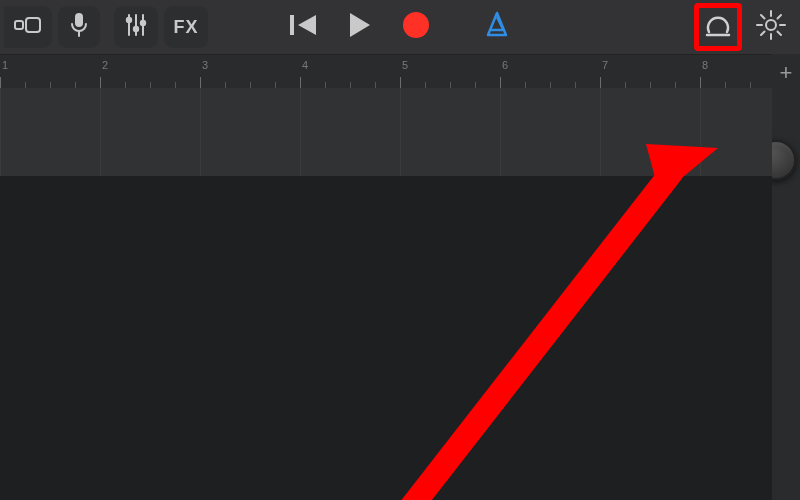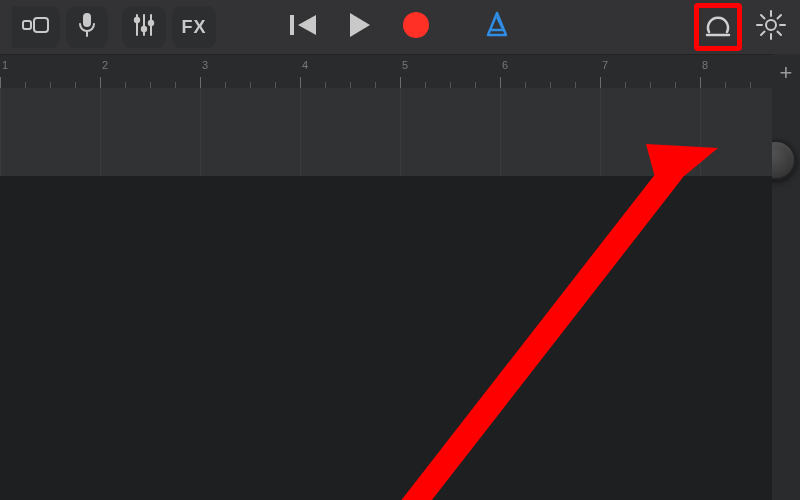--- a/index.html
+++ b/index.html
@@ -1,18 +1,18 @@
 <!DOCTYPE html>
 <html><head>
 <meta charset="utf-8">
 <style>
   html,body{margin:0;padding:0;width:800px;height:500px;background:#1b1c1e;font-family:-apple-system,Helvetica,Arial,sans-serif;overflow:hidden;color:#c9c9c9}
   .toolbar{position:relative;height:54px;background:#333336;border-bottom:1px solid #222;width:100%;display:flex;align-items:center}
   .tb-btn{height:42px;border-radius:9px;background:#2d2e30;display:flex;align-items:center;justify-content:center;margin-left:6px}
-  .tb-left{display:flex;align-items:flex-start;padding-left:12px}
+  .tb-left{display:flex;align-items:flex-start;padding-left:4px}
   .tb-center{position:absolute;left:50%;transform:translateX(-50%);display:flex;gap:30px;align-items:center}
   .tb-right{margin-left:auto;display:flex;align-items:center;gap:14px;padding-right:14px}
   .fx{color:#c9c9c9;font-weight:600;font-size:18px;letter-spacing:1px}
   .highlight-box{border:5px solid #ff0000;border-radius:4px;padding:2px 4px}
   .ruler{height:34px;background:#2a2b2d;border-bottom:1px solid #1a1a1a;position:relative;width:772px}
   .ruler::after{content:"";position:absolute;left:0;right:0;bottom:0;height:1px;background:#3a3a3a}
   .ruler .major{position:absolute;top:0;width:1px;height:100%;background:transparent}
   .ruler .major::before{content:"";position:absolute;bottom:0;left:0;width:1px;height:12px;background:#6c6c6c}
   .ruler .num{position:absolute;top:4px;font-size:11px;color:#787878;font-weight:500}
   .ruler .sub{position:absolute;bottom:0;width:1px;height:7px;background:#555}

